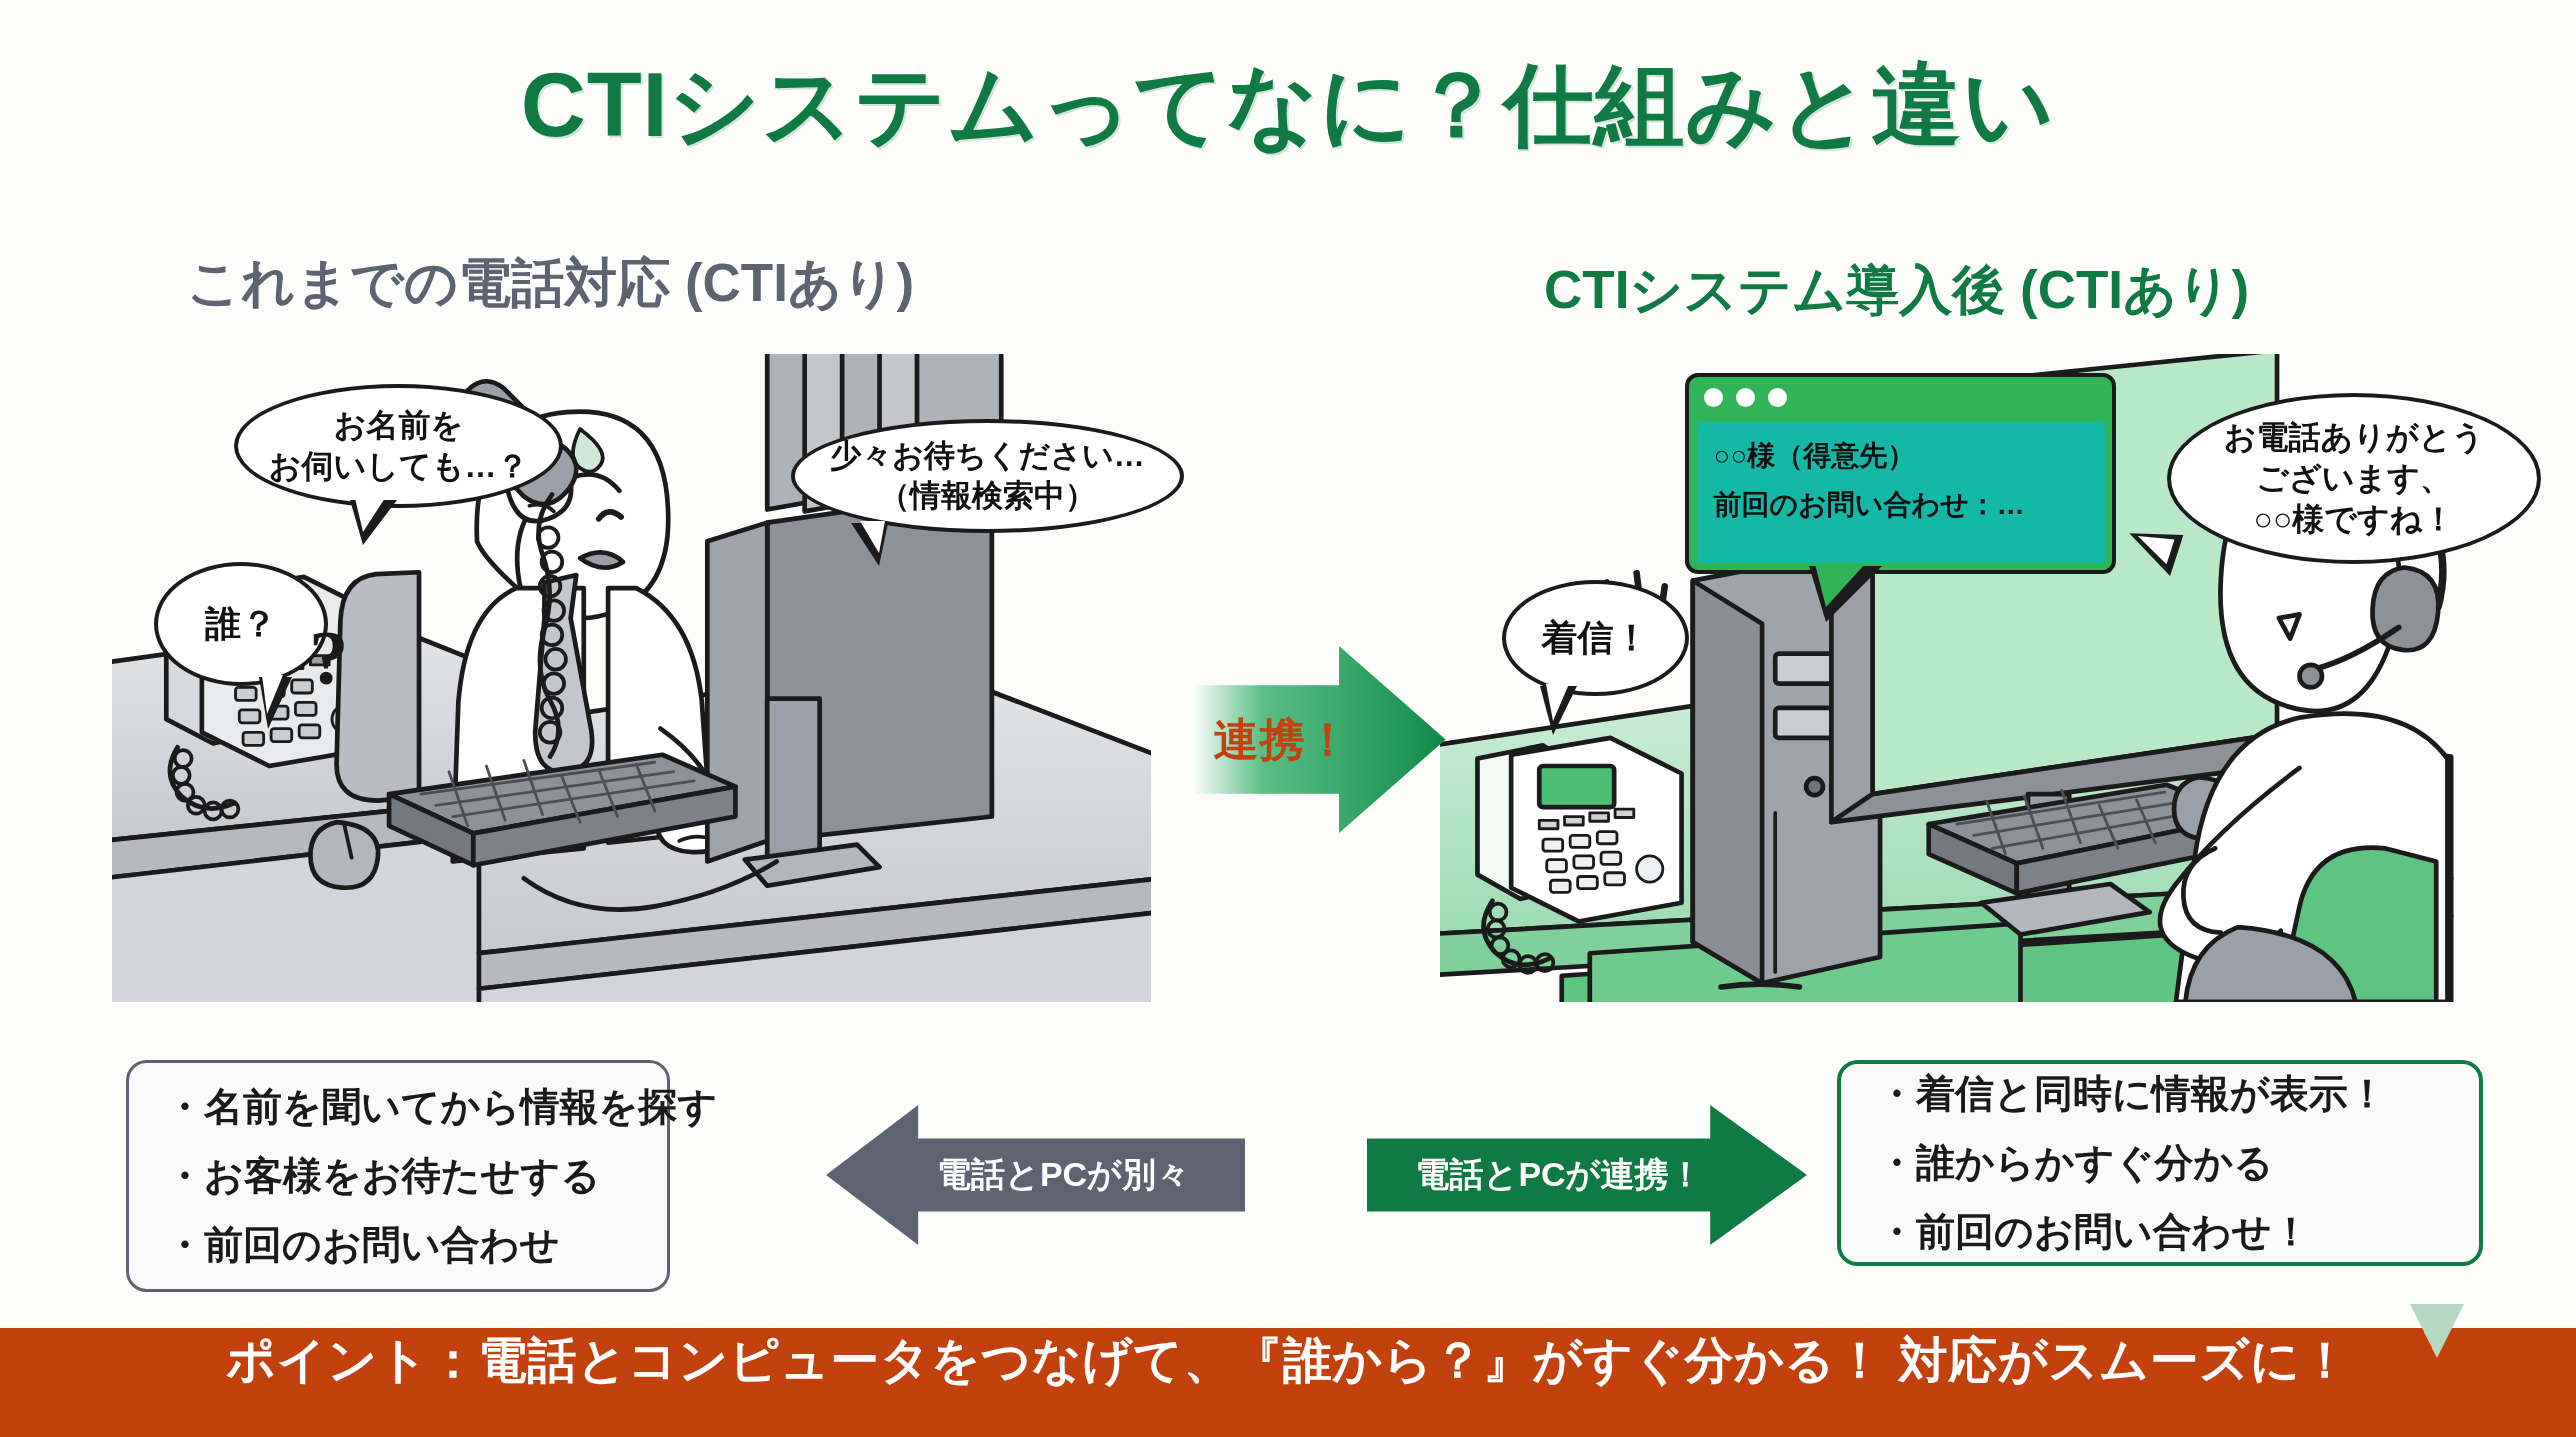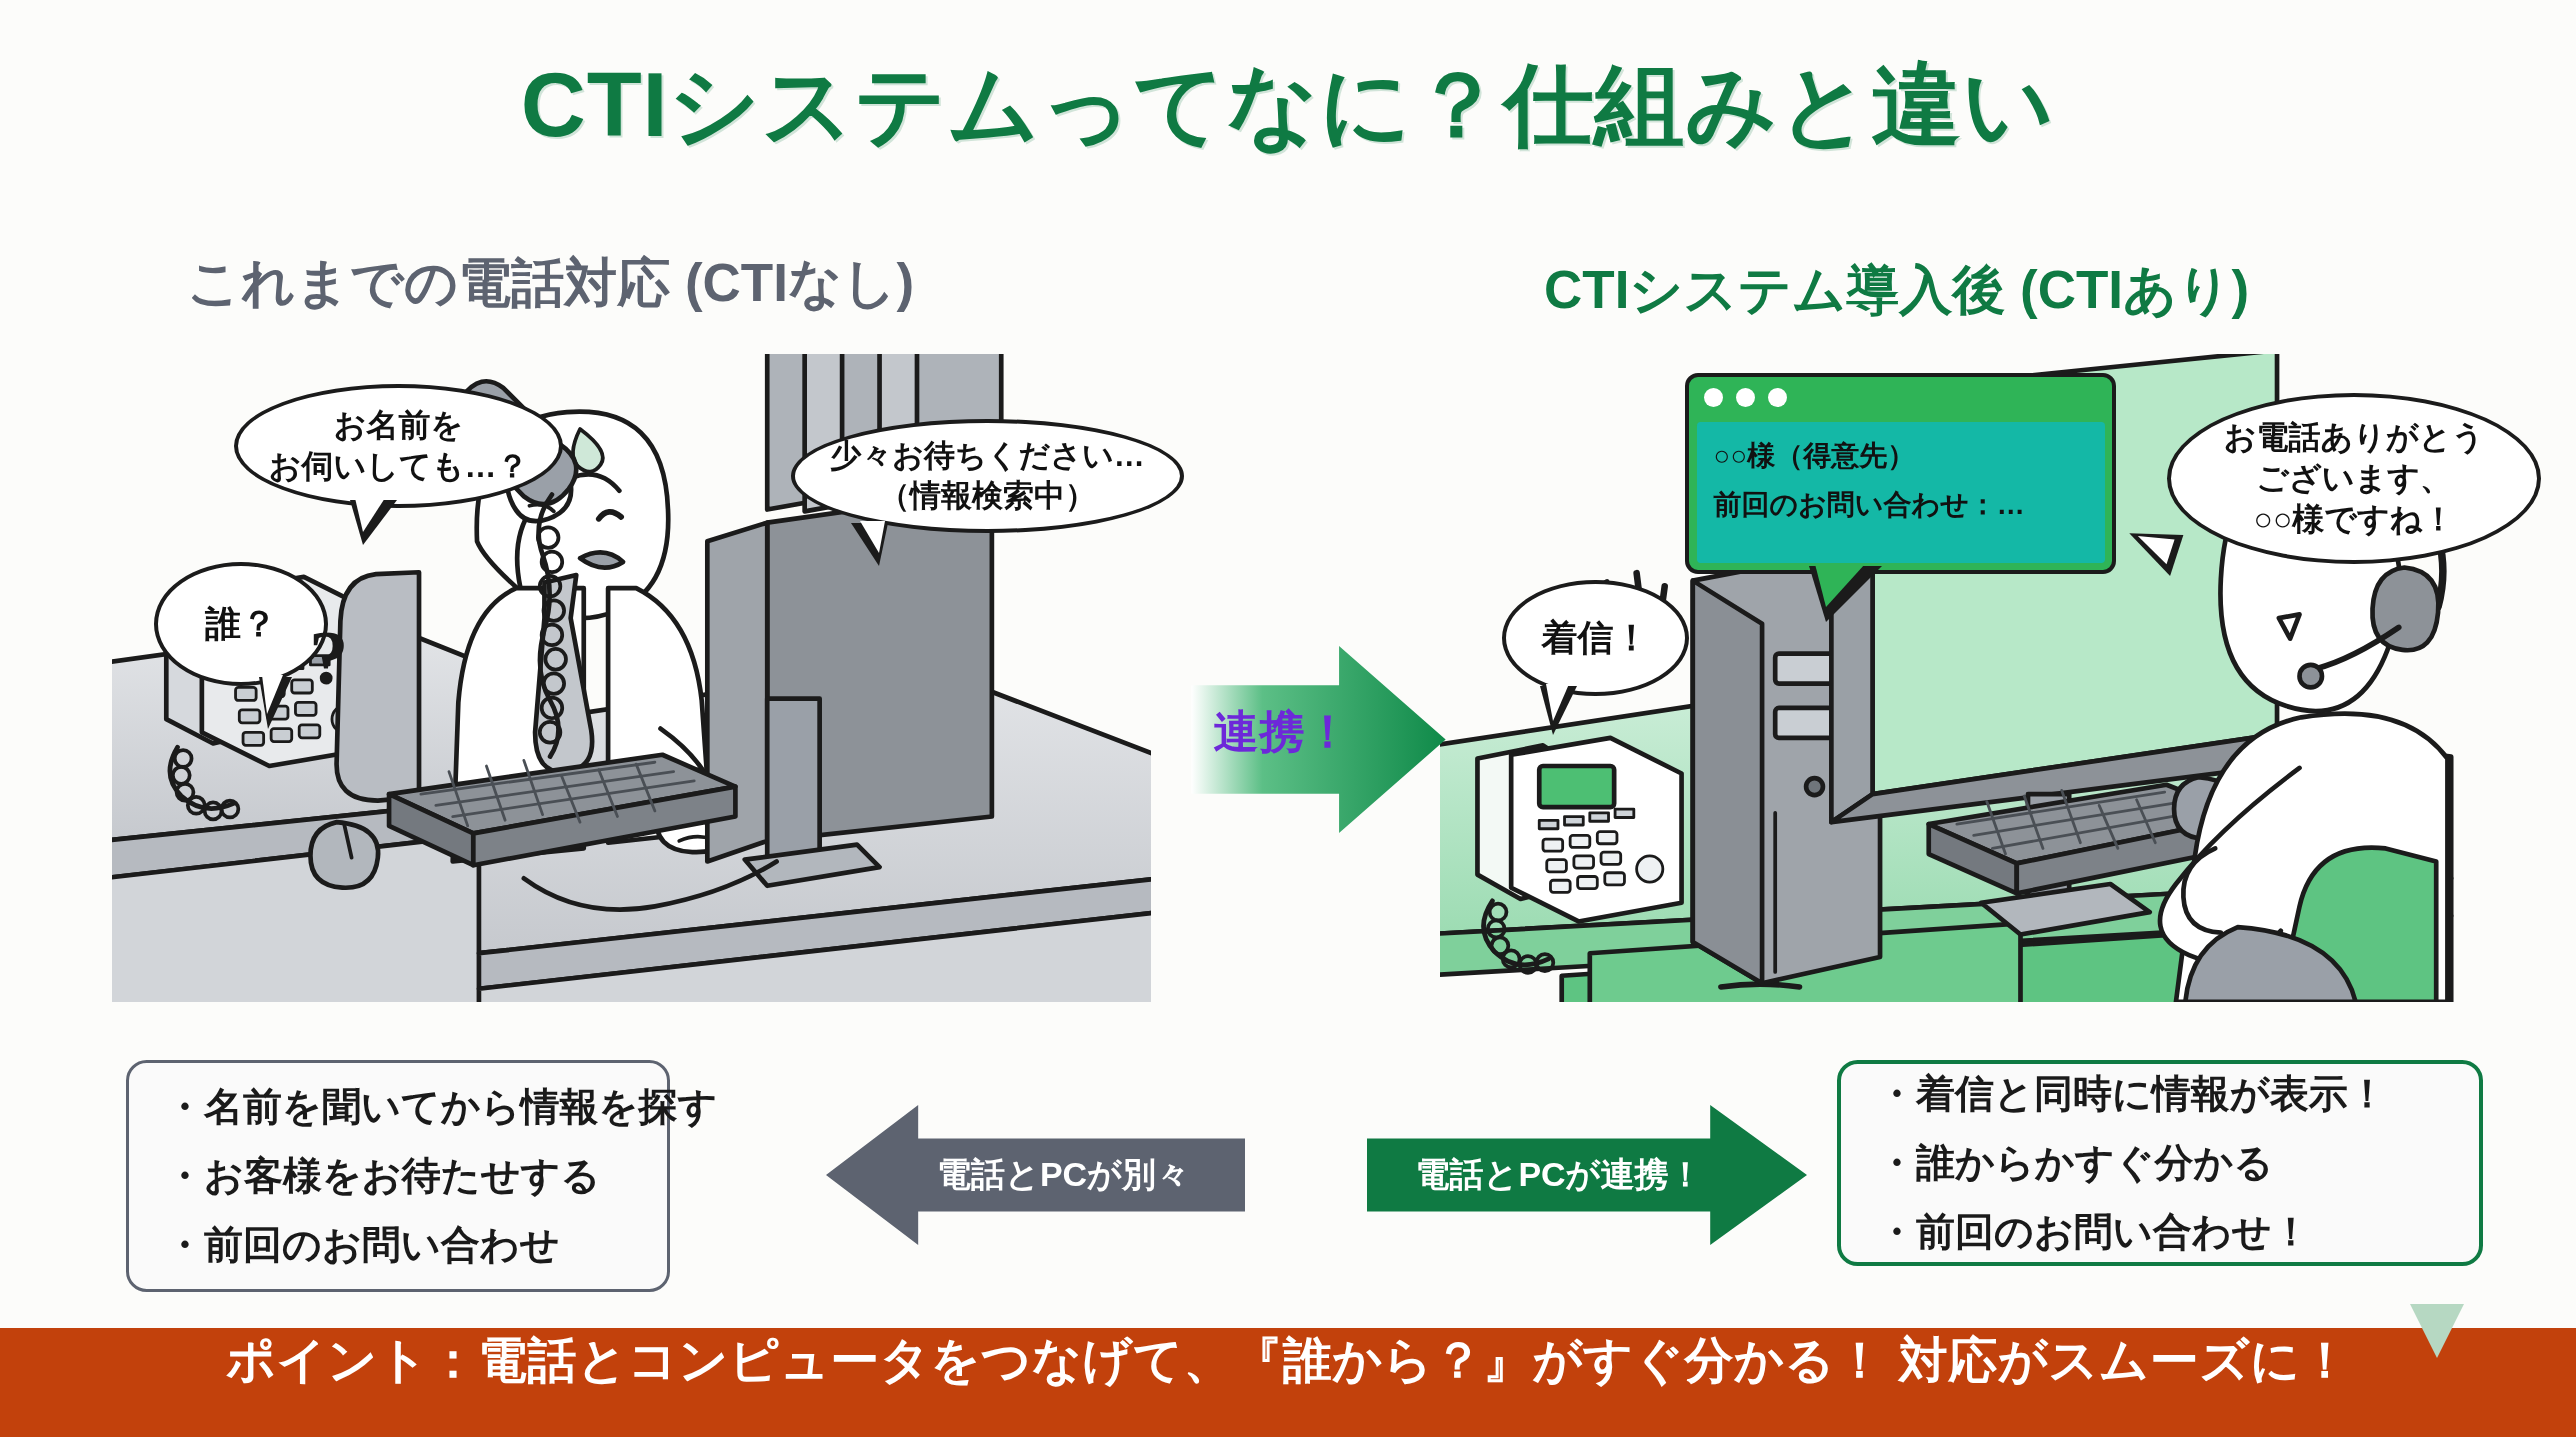--- a/index.html
+++ b/index.html
@@ -147,22 +147,22 @@
     border-left: 11.2px solid transparent; border-right: 39px solid transparent;
     border-top: 43px solid #2fb457;
   }
 
   
   .center-arrow {
     position: absolute; left: 1191px; top: 646px;
     width: 255px; height: 187px; z-index: 20;
   }
   .center-arrow .lbl {
-    position: absolute; left: 22.5px; top: 56px;
-    font-size: 45px; font-weight: bold; color: #6d28d9;
+    position: absolute; left: 22.5px; top: 64px;
+    font-size: 45px; font-weight: bold; color: #c2410c;
     white-space: nowrap; letter-spacing: 0.9px;
   }
 
   
   .bullets {
     position: absolute;
     background: #fafafa;
     border-radius: 20.6px;
     padding: 26px 36px;
     display: flex; flex-direction: column; justify-content: center;
@@ -210,21 +210,21 @@
 
   svg { display: block; }
 </style>
 </head>
 <body>
 
 <div class="page">
 
   <div class="title">CTIシステムってなに？仕組みと違い</div>
 
-  <div class="col-head left">これまでの電話対応 (CTIなし)</div>
+  <div class="col-head left">これまでの電話対応 (CTIあり)</div>
   <div class="col-head right">CTIシステム導入後 (CTIあり)</div>
 
   <div class="panel panel-left">
     <svg width="1039" height="648" viewBox="0 0 1110 692">
       <defs>
         <linearGradient id="deskG" x1="0" y1="0" x2="0" y2="1">
           <stop offset="0%" stop-color="#e3e5e8"></stop>
             <stop offset="100%" stop-color="#c6c9ce"></stop>
         </linearGradient>
       </defs>

